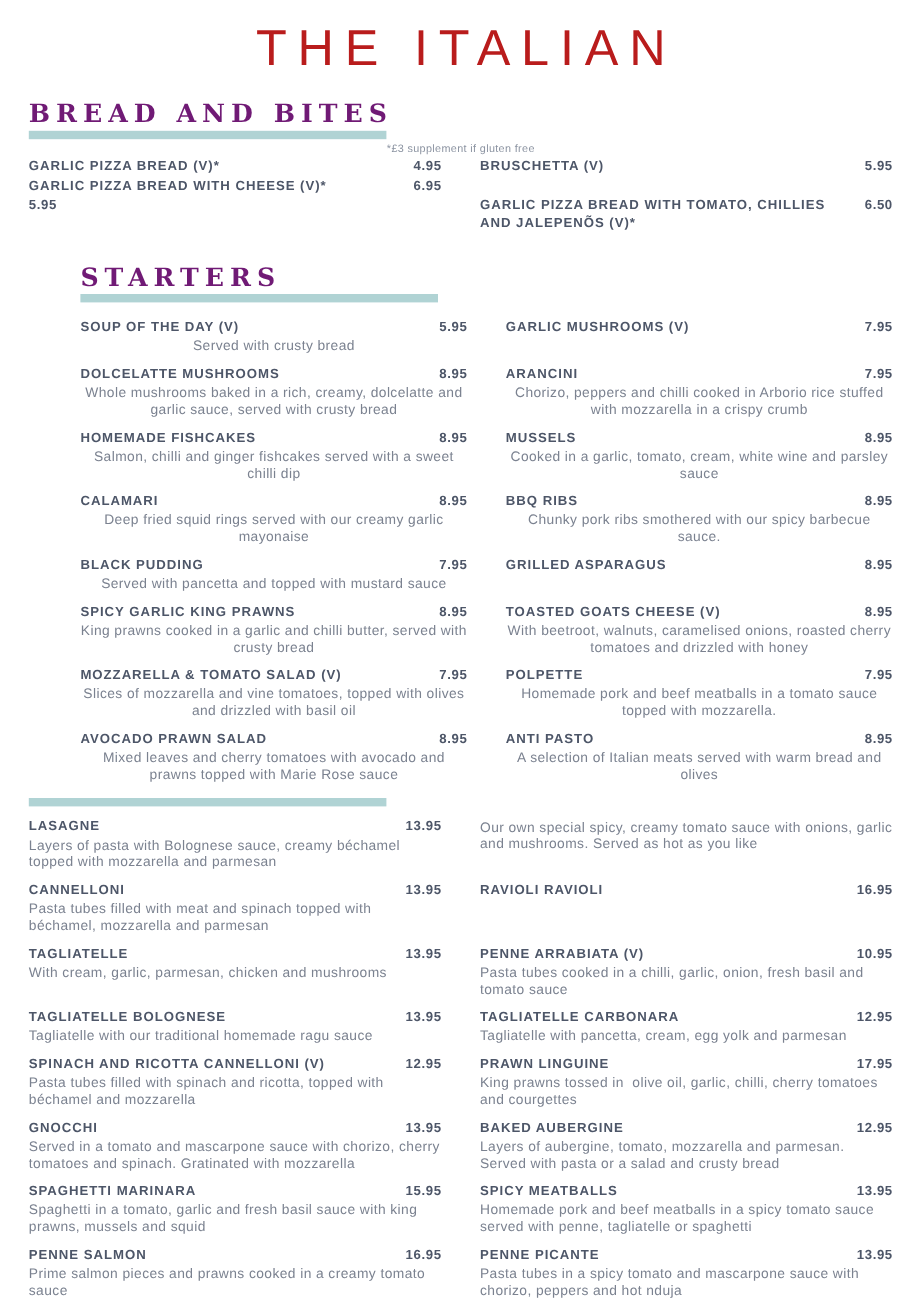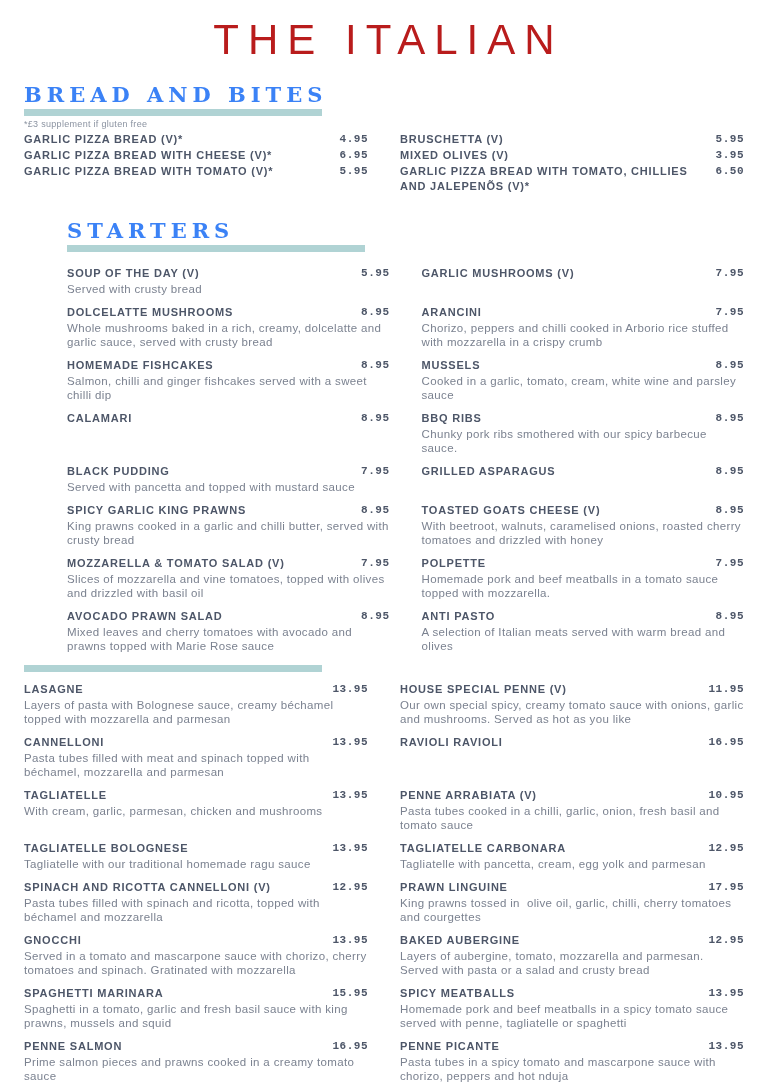--- a/index.html
+++ b/index.html
@@ -20,31 +20,32 @@
     color:#b91c1c;
   }
 
   .menu-section { margin-top:18px; }
   .menu-section h2 {
     margin:0;
     font-family:"DejaVu Serif", serif;
     font-size:21px;
     font-weight:700;
     letter-spacing:5px;
-    color:#3b82f6;
+    color:#701a75;
     line-height:26px;
   }
   .bar { width:298px; height:7px; margin-top:1px; }
 
   .note {
     font-size:9px;
     color:#8b93a1;
     letter-spacing:0.3px;
     margin-top:3px;
     line-height:11px;
+    text-align:center;
   }
 
   .rows { margin-top:4px; }
   .row {
     display:grid;
     grid-template-columns:1fr 1fr;
     column-gap:32px;
     margin-bottom:9px;
   }
   .compact .rows { margin-top:2px; }
@@ -63,21 +64,20 @@
     font-weight:700;
     letter-spacing:0.8px;
     color:#4d5668;
   }
   .pr {
     font-size:11px;
     font-weight:700;
     letter-spacing:0.5px;
     color:#4d5668;
     white-space:nowrap;
-    font-family:Liberation Mono, monospace;
   }
   .ds {
     margin-top:1px;
     font-size:11.5px;
     letter-spacing:0.35px;
     line-height:14px;
     color:#7b8290;
     white-space:pre-wrap;
   }
 </style>
@@ -110,51 +110,43 @@
   </div>
         </div>
         <div class="row">
           <div class="item">
     <div class="line">
       <span class="nm">GARLIC PIZZA BREAD WITH CHEESE (V)*</span>
       <span class="pr">6.95</span>
     </div>
 
   </div>
-          <div class="item">
-    <div class="line">
-      <span class="nm">MIXED OLIVES (V)</span>
-      <span class="pr">3.95</span>
-    </div>
-
-  </div>
-        </div>
-        <div class="row">
-          <div class="item">
-    <div class="line">
-      <span class="nm">GARLIC PIZZA BREAD WITH TOMATO (V)*</span>
+        </div>
+        <div class="row">
+          <div class="item">
+    <div class="line">
       <span class="pr">5.95</span>
     </div>
 
   </div>
           <div class="item">
     <div class="line">
       <span class="nm">GARLIC PIZZA BREAD WITH TOMATO, CHILLIES AND JALEPENÕS (V)*</span>
       <span class="pr">6.50</span>
     </div>
 
   </div>
         </div>
       </div>
   </section>
 
   <section class="menu-section" style="margin-top:24px;margin-left:43px;">
     <h2>STARTERS</h2>
     <div class="bar" style="background: rgb(176, 211, 212);"></div>
-    <div class="rows" style="margin-top:14px;">
+    <div class="rows" style="margin-top:14px;text-align:center;">
         <div class="row">
           <div class="item">
     <div class="line">
       <span class="nm">SOUP OF THE DAY (V)</span>
       <span class="pr">5.95</span>
     </div>
     <div class="ds">Served with crusty bread</div>
   </div>
           <div class="item">
     <div class="line">
@@ -194,20 +186,21 @@
     </div>
     <div class="ds">Cooked in a garlic, tomato, cream, white wine and parsley sauce</div>
   </div>
         </div>
         <div class="row">
           <div class="item">
     <div class="line">
       <span class="nm">CALAMARI</span>
       <span class="pr">8.95</span>
     </div>
+    <div class="ds">Deep fried squid rings served with our creamy garlic mayonaise</div>
   </div>
           <div class="item">
     <div class="line">
       <span class="nm">BBQ RIBS</span>
       <span class="pr">8.95</span>
     </div>
     <div class="ds">Chunky pork ribs smothered with our spicy barbecue sauce.</div>
   </div>
         </div>
         <div class="row">
@@ -281,24 +274,20 @@
     <div class="rows" style="margin-top:10px;">
         <div class="row">
           <div class="item">
     <div class="line">
       <span class="nm">LASAGNE</span>
       <span class="pr">13.95</span>
     </div>
     <div class="ds">Layers of pasta with Bolognese sauce, creamy béchamel topped with mozzarella and parmesan</div>
   </div>
           <div class="item">
-    <div class="line">
-      <span class="nm">HOUSE SPECIAL PENNE (V)</span>
-      <span class="pr">11.95</span>
-    </div>
     <div class="ds">Our own special spicy, creamy tomato sauce with onions, garlic and mushrooms. Served as hot as you like</div>
   </div>
         </div>
         <div class="row">
           <div class="item">
     <div class="line">
       <span class="nm">CANNELLONI</span>
       <span class="pr">13.95</span>
     </div>
     <div class="ds">Pasta tubes filled with meat and spinach topped with béchamel, mozzarella and parmesan</div>

